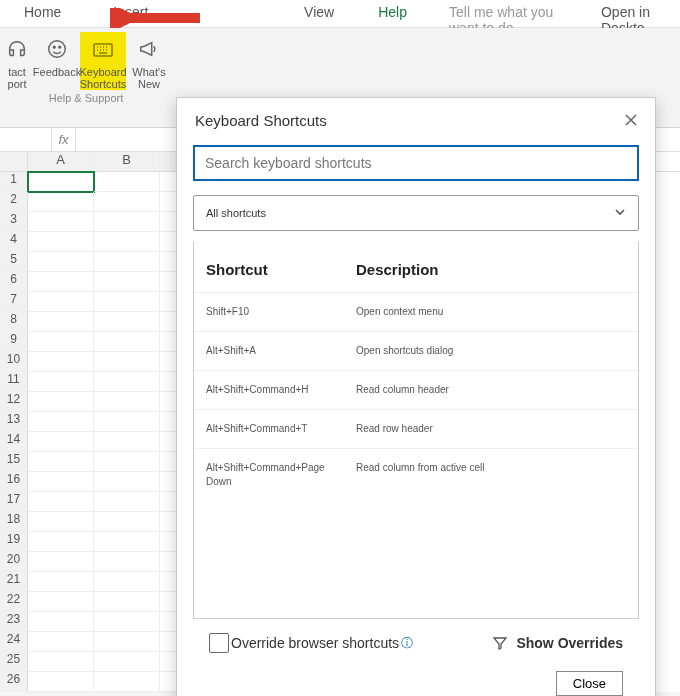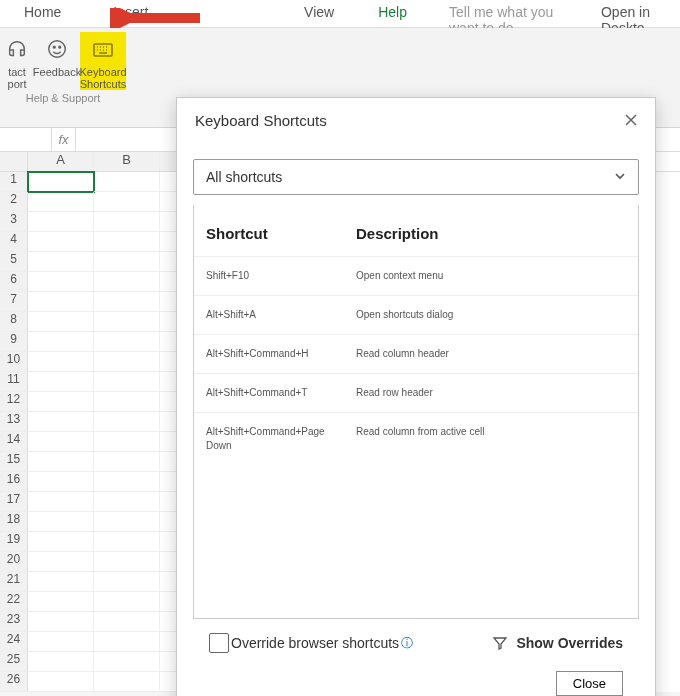--- a/index.html
+++ b/index.html
@@ -140,21 +140,21 @@
     outline:none;
   }
   .search::placeholder { color:#777; }
   .dselect {
     margin-top: 14px;
     height: 36px;
     border: 1px solid #999;
     border-radius: 2px;
     display:flex; align-items:center; justify-content:space-between;
     padding: 0 12px;
-    font-size: 14px;
+    font-size: 11px;
     color:#333;
     cursor:pointer;
   }
   .chev { font-size: 12px; color:#555; }
 
   .table-wrap {
     margin-top: 10px;
     border-left: 1px solid #ccc;
     border-right: 1px solid #ccc;
     border-bottom: 1px solid #ccc;
@@ -253,20 +253,30 @@
       <div class="ribbon-btn highlight">
         <span class="ribbon-ico" style="color:#8a7d00">
           <svg viewBox="0 0 24 24" width="24" height="24" fill="none" stroke="currentColor" stroke-width="1.6">
               <rect x="3" y="7" width="18" height="12" rx="1"></rect>
               <path d="M6 10h1M9 10h1M12 10h1M15 10h1M18 10h0M6 13h1M9 13h1M12 13h1M15 13h1M8 16h8"></path>
             </svg>
         </span>
         <span>Keyboard</span>
         <span style="margin-top:-4px">Shortcuts</span>
       </div>
+      <div class="ribbon-btn">
+        <span class="ribbon-ico">
+          <svg viewBox="0 0 24 24" width="22" height="22" fill="none" stroke="currentColor" stroke-width="1.6">
+              <path d="M3 10v4l4 1 8 4V5l-8 4-4 1z"></path>
+              <path d="M17 9a4 4 0 0 1 0 6"></path>
+            </svg>
+        </span>
+        <span>What's</span>
+        <span style="margin-top:-4px">New</span>
+      </div>
     </div>
     <div class="group-label">Help &amp; Support</div>
   </div>
 </div>
 
 <div class="fbar">
   <div class="namebox"></div>
   <div class="fxbox">fx</div>
   <div style="flex:1"></div>
 </div>
@@ -442,20 +452,21 @@
   <div class="dialog">
     <div class="dlg-title">
       <span>Keyboard Shortcuts</span>
       <span class="dlg-close">
         <svg width="12" height="12" viewBox="0 0 12 12" stroke="currentColor" stroke-width="1.5">
             <path d="M1 1l10 10M11 1L1 11"></path>
           </svg>
       </span>
     </div>
     <div class="dlg-body">
+      <input class="search" type="text" placeholder="Search keyboard shortcuts" style="">
       <div class="dselect">
         <span>All shortcuts</span>
         <span class="chev">
           <svg width="12" height="12" viewBox="0 0 12 12" fill="none" stroke="currentColor" stroke-width="1.6">
               <path d="M2 4l4 4 4-4"></path>
             </svg>
         </span>
       </div>
       <div class="table-wrap">
         <div class="thead">

